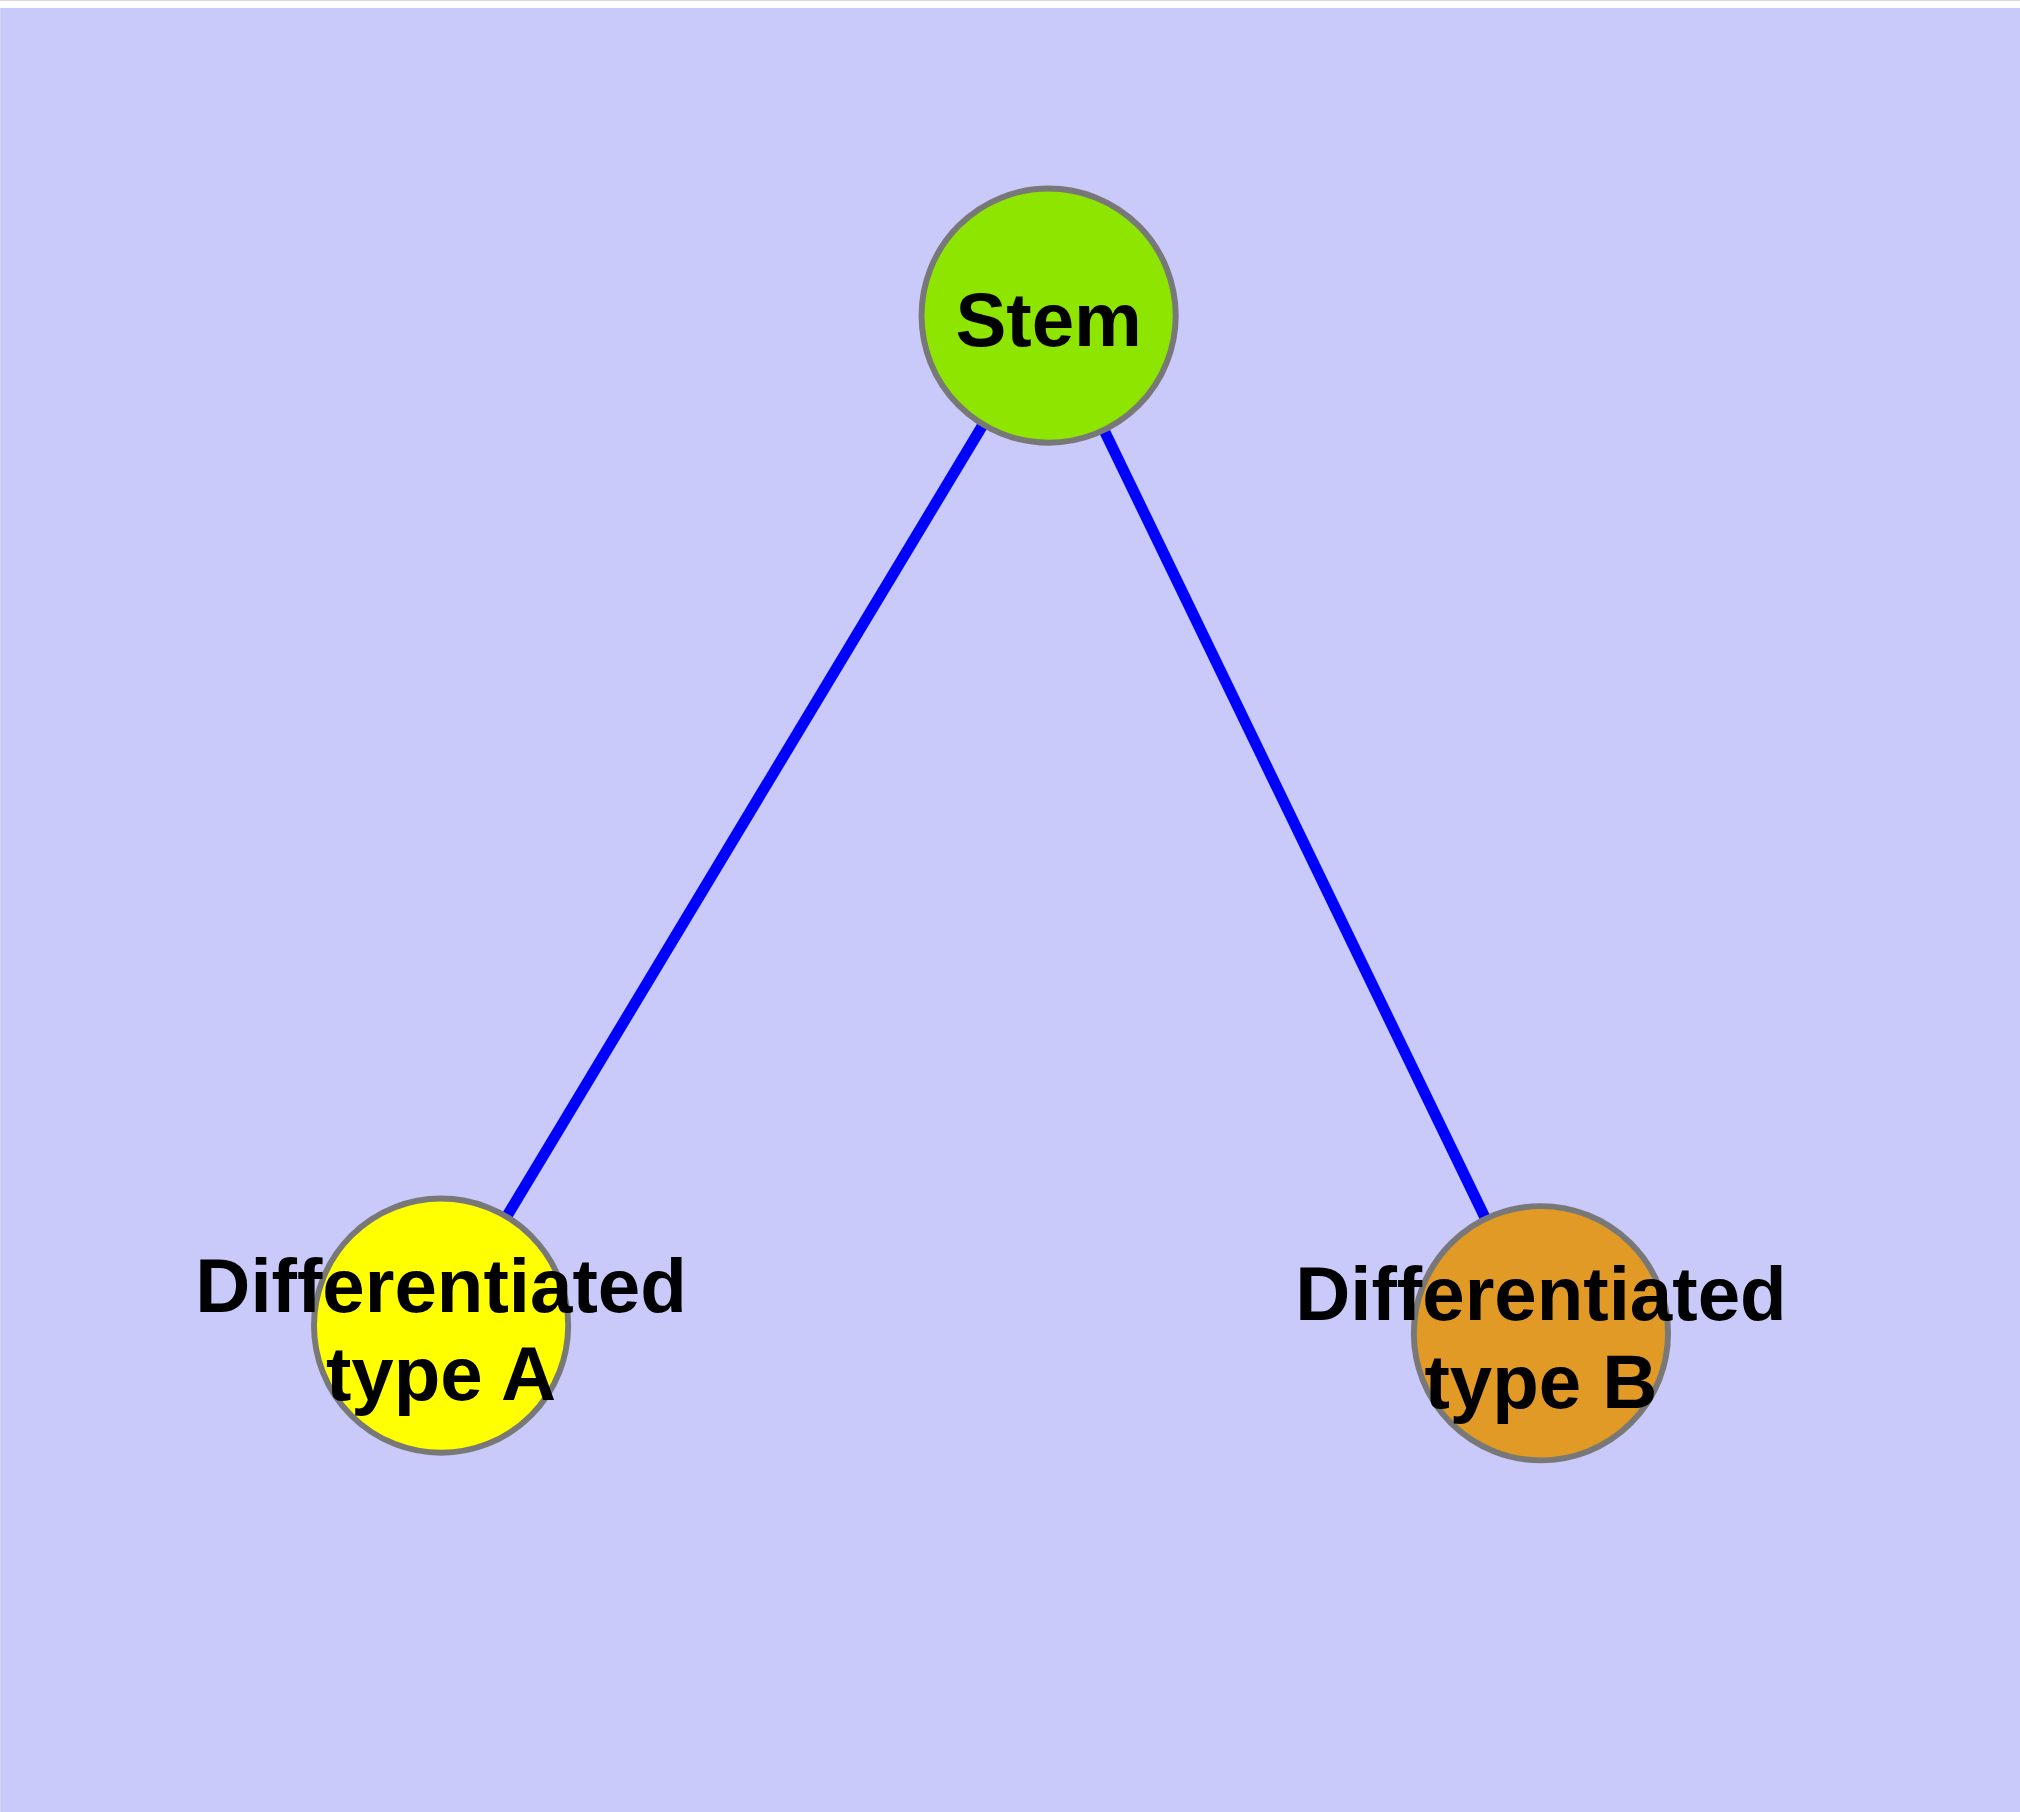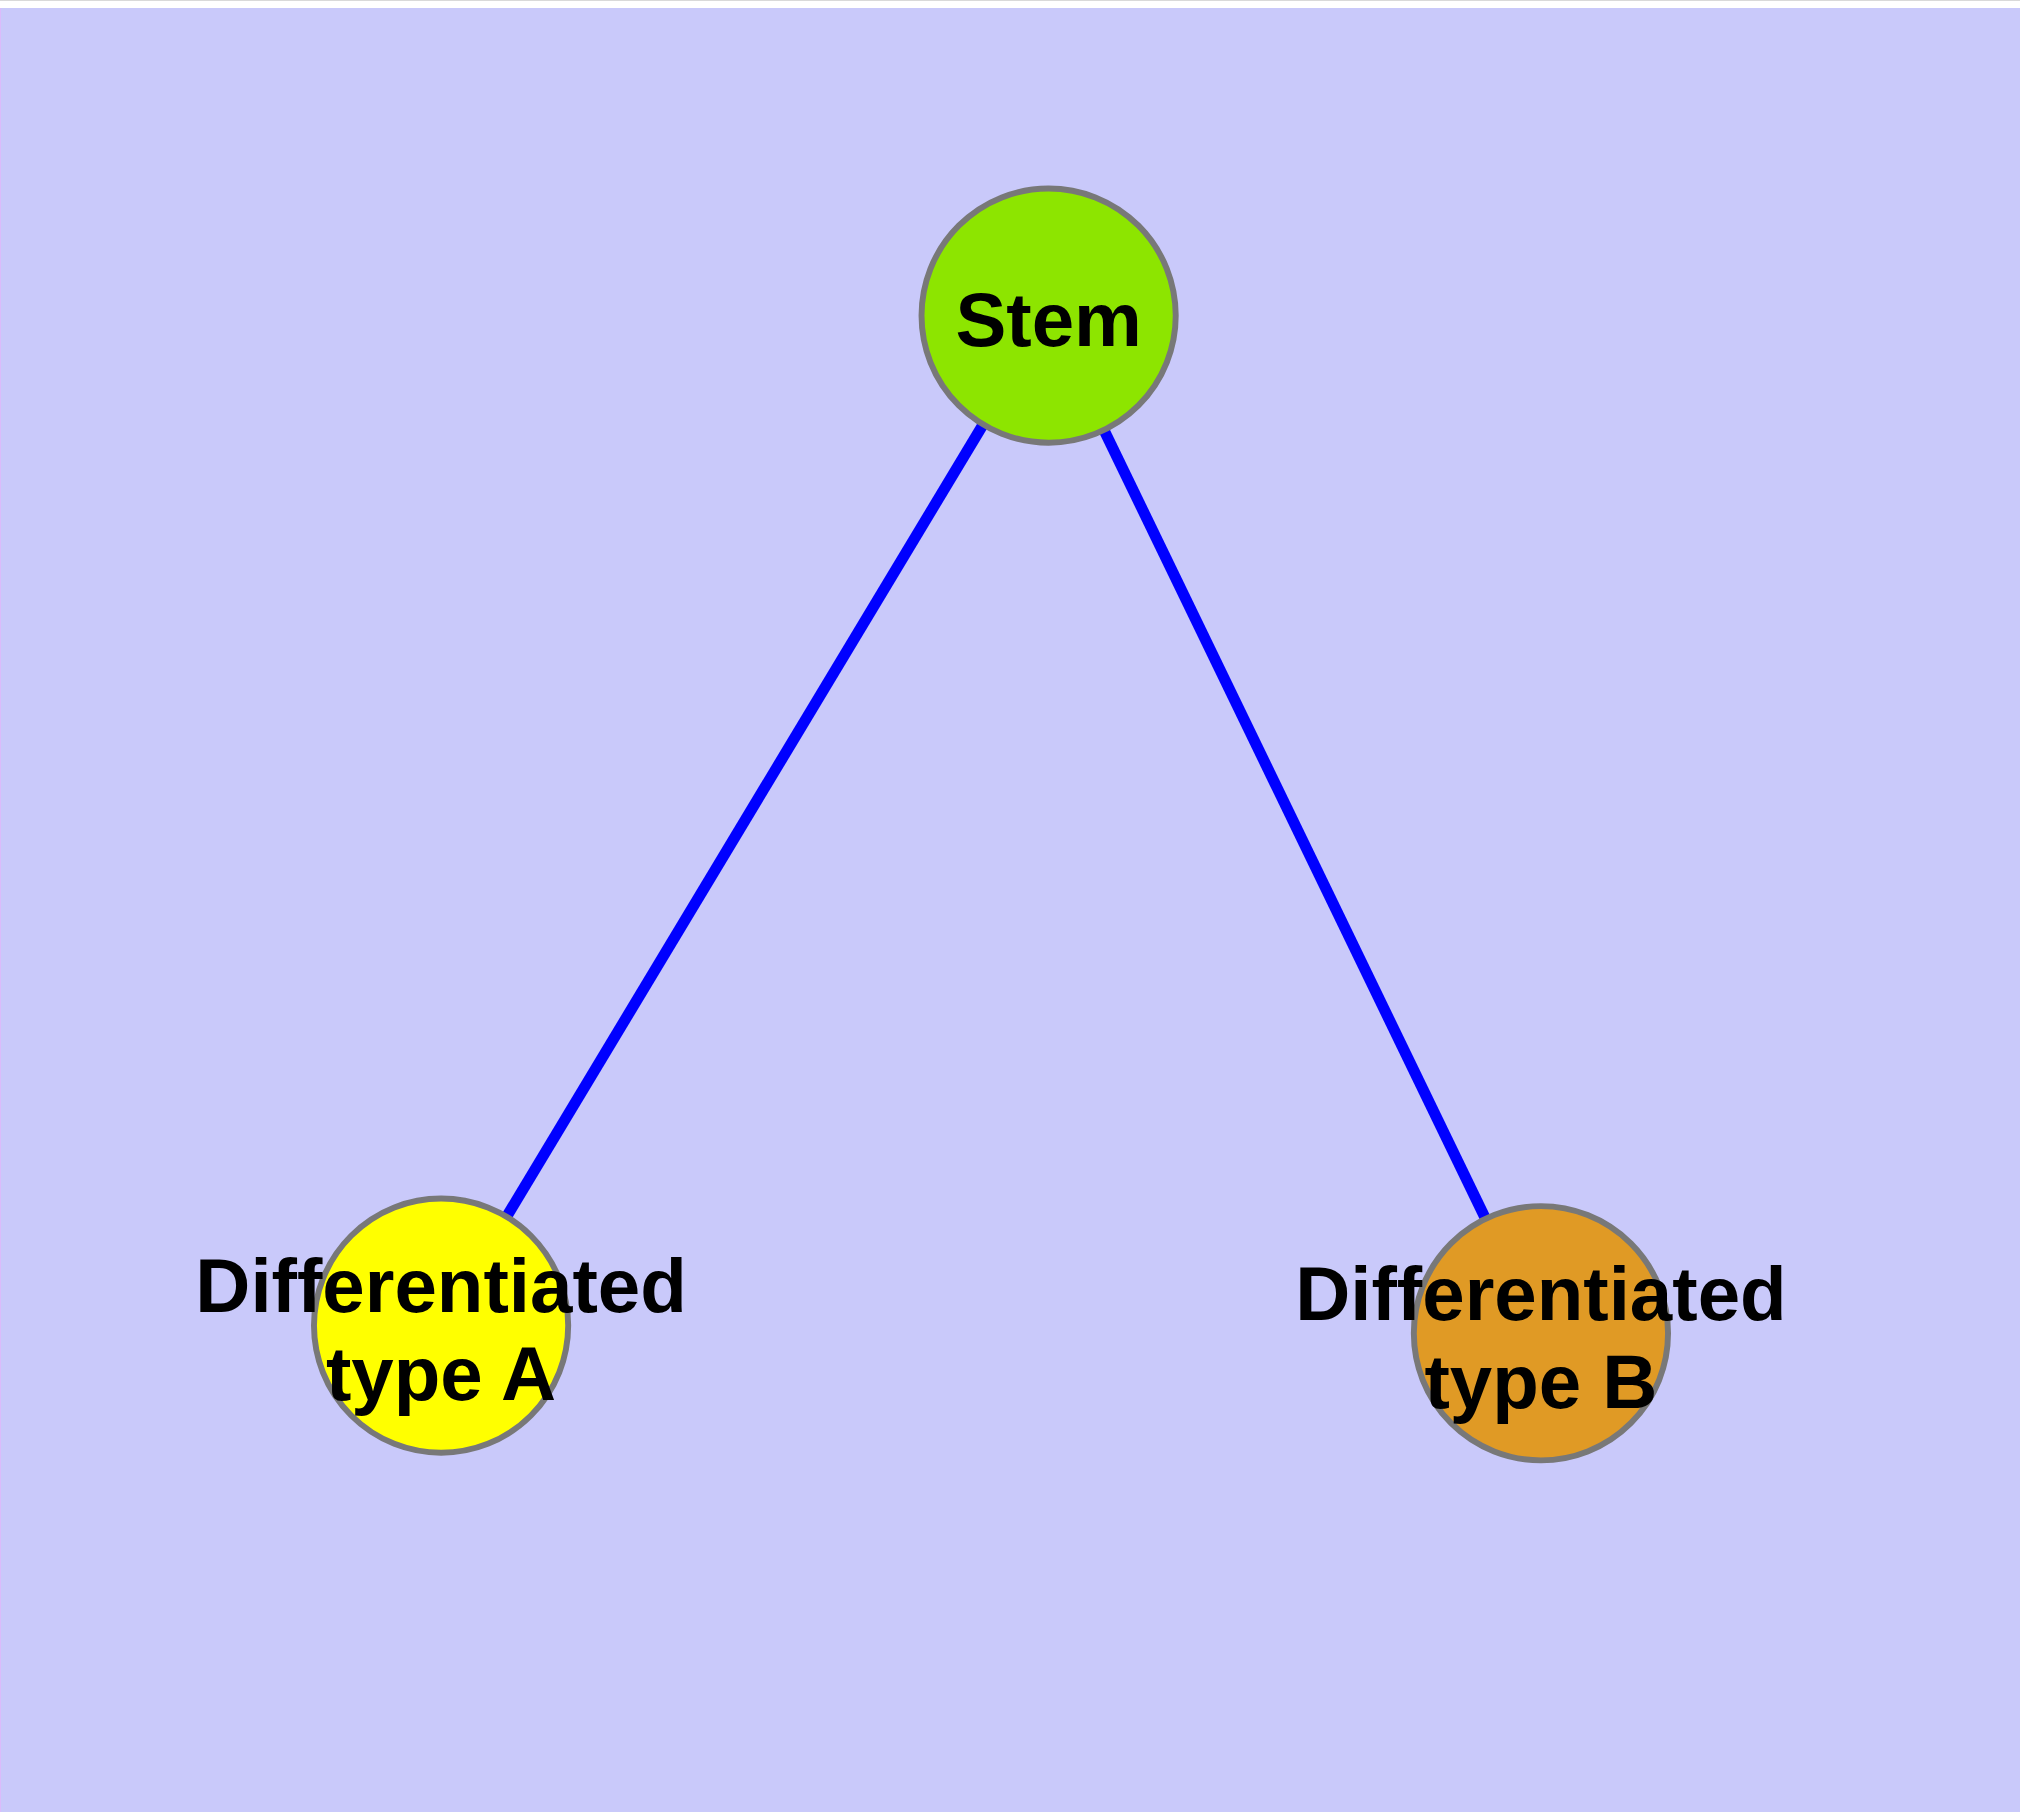--- a/index.html
+++ b/index.html
@@ -8,21 +8,21 @@
     width: 2021px;
     height: 1812px;
     overflow: hidden;
     background: #ffffff;
     font-family: "Liberation Sans", sans-serif;
   }
   .canvas {
     position: relative;
     width: 2021px;
     height: 1812px;
-    background: #f0abfc;
+    background: #e5e5e5;
   }
   .top-strip {
     position: absolute;
     top: 0; left: 0;
     width: 100%;
     height: 7.6px;
     background: #ffffff;
     border-top: 1.7px solid #d9d9d9;
     box-sizing: border-box;
     z-index: 2;

